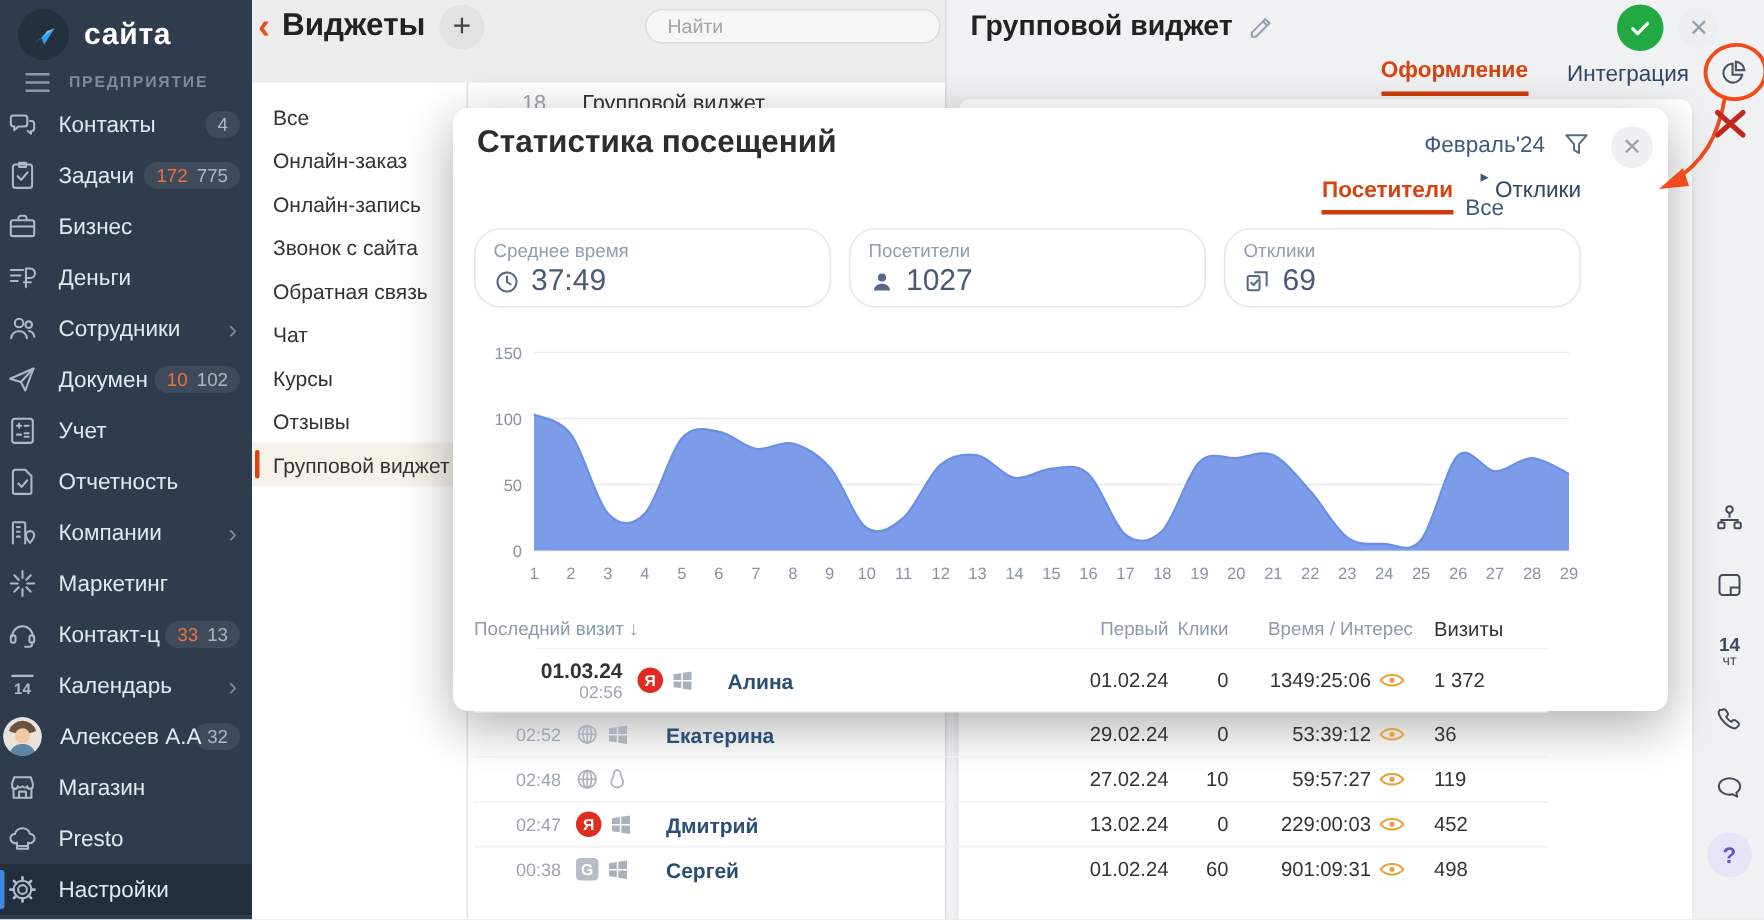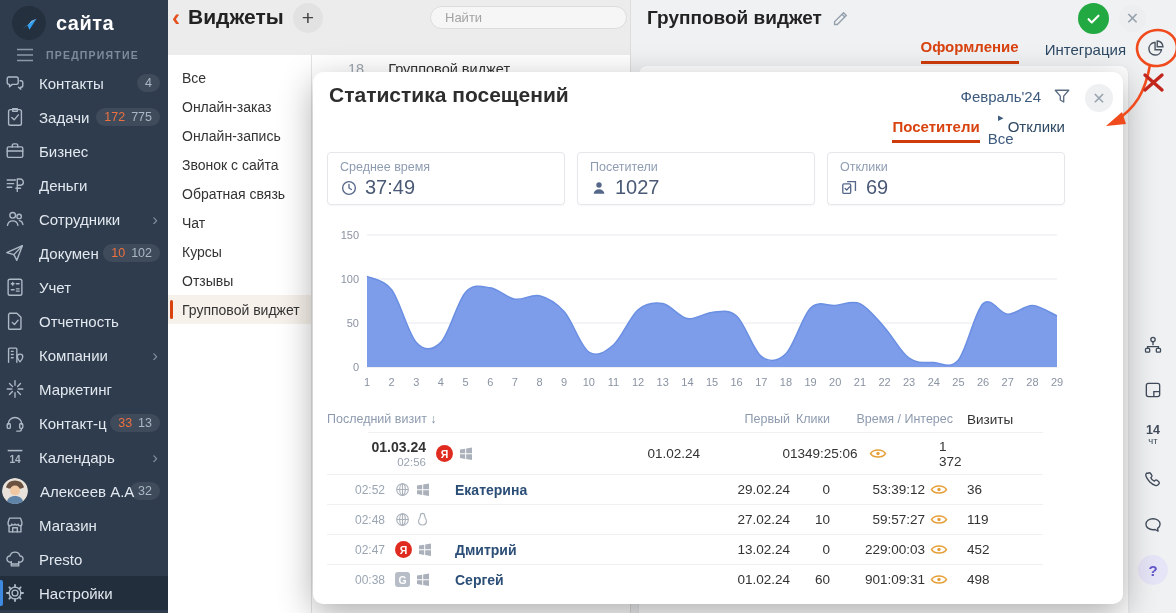--- a/index.html
+++ b/index.html
@@ -59,31 +59,31 @@
   .rp-tab.active { color:#d8430f; font-weight:bold; border-bottom:3px solid #cf3c0c; }
   .pie-btn { position:absolute; right:7px; top:34px; width:28px; height:28px; color:#4a5563; cursor:pointer; display:flex; align-items:center; justify-content:center; }
   .rp-card { position:absolute; left:8px; top:66px; right:48px; bottom:0; background:#fff; border-radius:8px 8px 0 0; box-shadow:0 1px 3px rgba(0,0,0,.08); }
   .rtool { position:absolute; right:6px; top:330px; width:34px; display:flex; flex-direction:column; gap:15px; align-items:center; }
   .rtool-btn { width:30px; height:30px; display:flex; align-items:center; justify-content:center; color:#414c5b; cursor:pointer; flex-direction:column; }
   .rtool-cal b { font-size:12.5px; line-height:11px; color:#414c5b; }
   .rtool-cal span { font-size:9.5px; color:#414c5b; line-height:10px; }
   .help-btn { width:30px; height:30px; border-radius:50%; background:#e6e4f7; color:#6257c9; font-weight:bold; font-size:15px; display:flex; align-items:center; justify-content:center; cursor:pointer; }
 
   
-  .modal { position:absolute; left:313px; top:72px; width:810px; height:532px; background:#fff; border-radius:10px; box-shadow:0 10px 35px rgba(0,0,0,.32); z-index:5; }
+  .modal { position:absolute; left:302px; top:72px; width:810px; height:402px; background:#fff; border-radius:10px; box-shadow:0 10px 35px rgba(0,0,0,.32); z-index:5; }
   .m-title { position:absolute; left:16px; top:11px; font-size:21px; font-weight:600; color:#2d2d2d; }
   .m-period { position:absolute; right:82px; top:16px; font-size:15px; color:#3c5a7d; cursor:pointer; display:flex; gap:6px; align-items:center;flex-direction:column; }
   .m-period .sep { font-size:11px; color:#3c5a7d; }
   .m-funnel { position:absolute; right:52px; top:16px; color:#5a6b80; cursor:pointer; }
   .m-close { position:absolute; right:10px; top:12px; width:28px; height:28px; border-radius:50%; background:#eef0f2; color:#9aa5b0; display:flex; align-items:center; justify-content:center; font-size:16px; cursor:pointer; }
   .m-tabs { position:absolute; right:58px; top:46px; display:flex; gap:28px; }
   .m-tab { font-size:15px; color:#2d4964; cursor:pointer; padding-bottom:5px; }
   .m-tab.active { color:#d8430f; font-weight:bold; border-bottom:3px solid #cf3c0c; }
   .cards { position:absolute; left:14px; top:80px; display:flex; gap:12px; }
-  .card { width:238px; height:53px; background:#fff; border:1px solid #e6e7ea; border-radius:4px; box-shadow:0 1px 2px rgba(0,0,0,.04); padding:7px 12px 0; cursor:pointer; }
+  .card { width:238px; height:53px; background:#fff; border:1px solid #e6e7ea; border-radius:18px; box-shadow:0 1px 2px rgba(0,0,0,.04); padding:7px 12px 0; cursor:pointer; }
   .card-label { font-size:12.5px; color:#8e9cb2; }
   .card-val { display:flex; align-items:center; gap:7px; margin-top:2px; color:#4a5a76; }
   .card-val .num { font-size:20px; color:#4a5a76; }
   .chart-wrap { position:absolute; left:6px; top:152px; width:748px; height:172px; }
   .table { position:absolute; left:14px; top:334px; width:716px; }
   .t-grid { display:grid; grid-template-columns:58px 54px 1fr 90px 40px 95px 28px 90px; align-items:center; }
   .t-head { height:26px; font-size:12.5px; color:#8d9aae; }
   .t-head .h-last { grid-column:1/4; }
   .h-r { text-align:right; } .h-span { grid-column:6/8; text-align:right; }
   .t-row { border-top:1px solid #eef0f2; }
@@ -539,20 +539,21 @@
               <div class="d2">02:56</div>
             </div>
             <div class="cell-icons">
               <span class="src-yandex">Я</span>
               <span class="src-svg">
                 <svg width="16" height="16" viewBox="0 0 16 16" fill="currentColor" stroke="none">
                   <path d="M2 3.5l5.2-.8v4.6H2V3.5zM8.2 2.5L14 1.6v5.7H8.2V2.5zM2 8.3h5.2v4.6L2 12.1V8.3zM8.2 8.3H14v5.7l-5.8-.9V8.3z" <="" svg=""></path>
                 </svg>
               </span>
             </div>
+            <div class="cell-name">Алина</div>
             <div class="cell-r">01.02.24</div>
             <div class="cell-r">0</div>
             <div class="cell-r">1349:25:06</div>
             <div class="cell-eye">
               <svg width="18" height="13" viewBox="0 0 18 13" fill="none" stroke="#e5a03a" stroke-width="1.4">
                 <path d="M1.5 6.5C4.6 1.8 13.4 1.8 16.5 6.5 13.4 11.2 4.6 11.2 1.5 6.5z"></path>
                 <circle cx="9" cy="6.5" r="1.7" fill="#e5a03a" stroke="none"></circle>
               </svg>
             </div>
             <div class="cell-visits">1 372</div>

